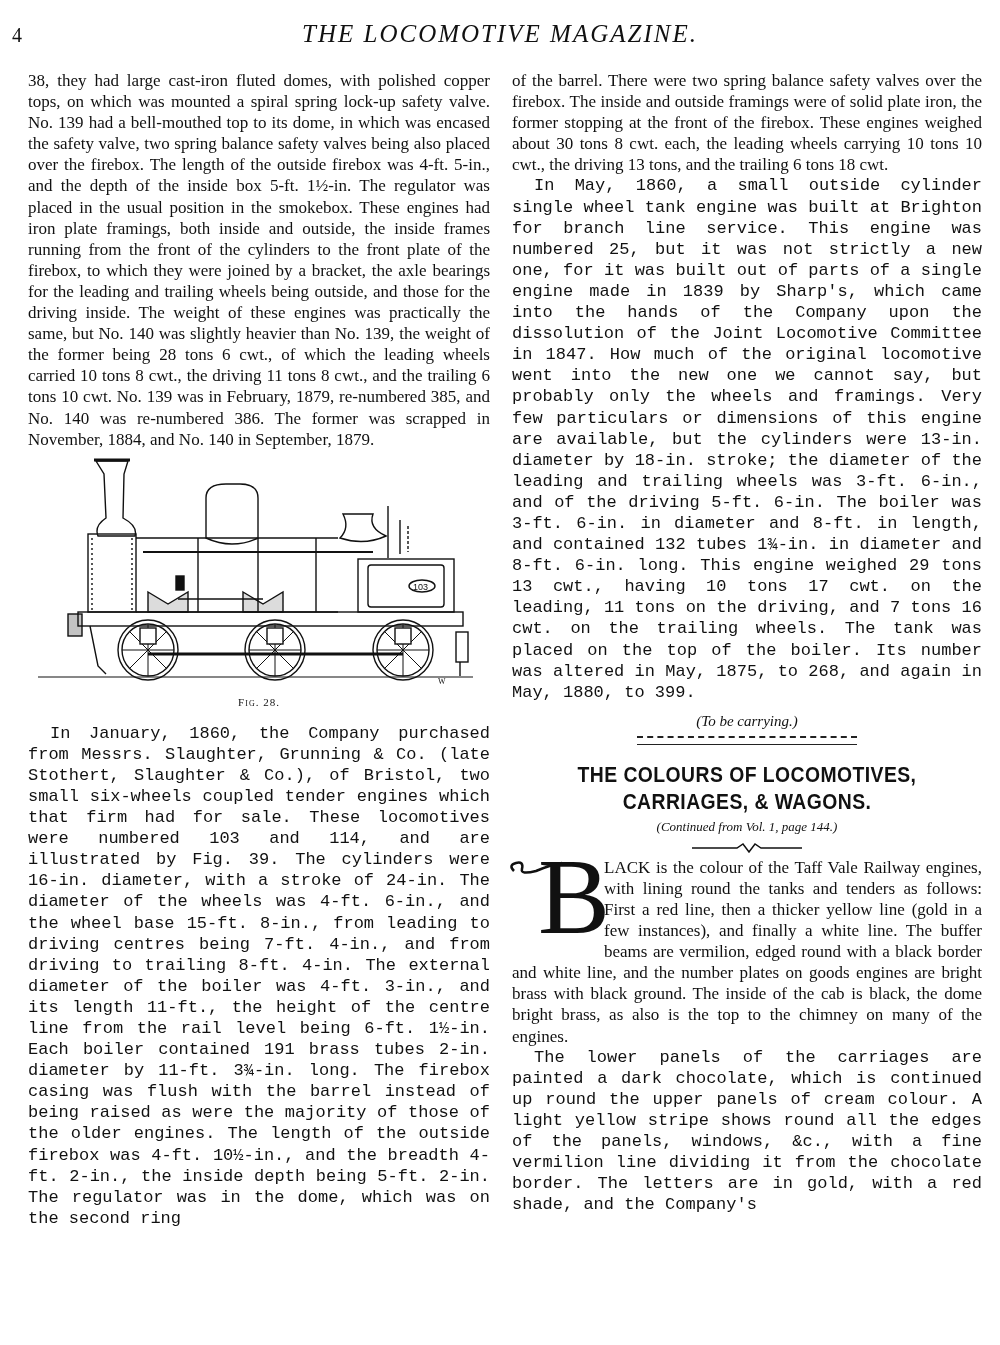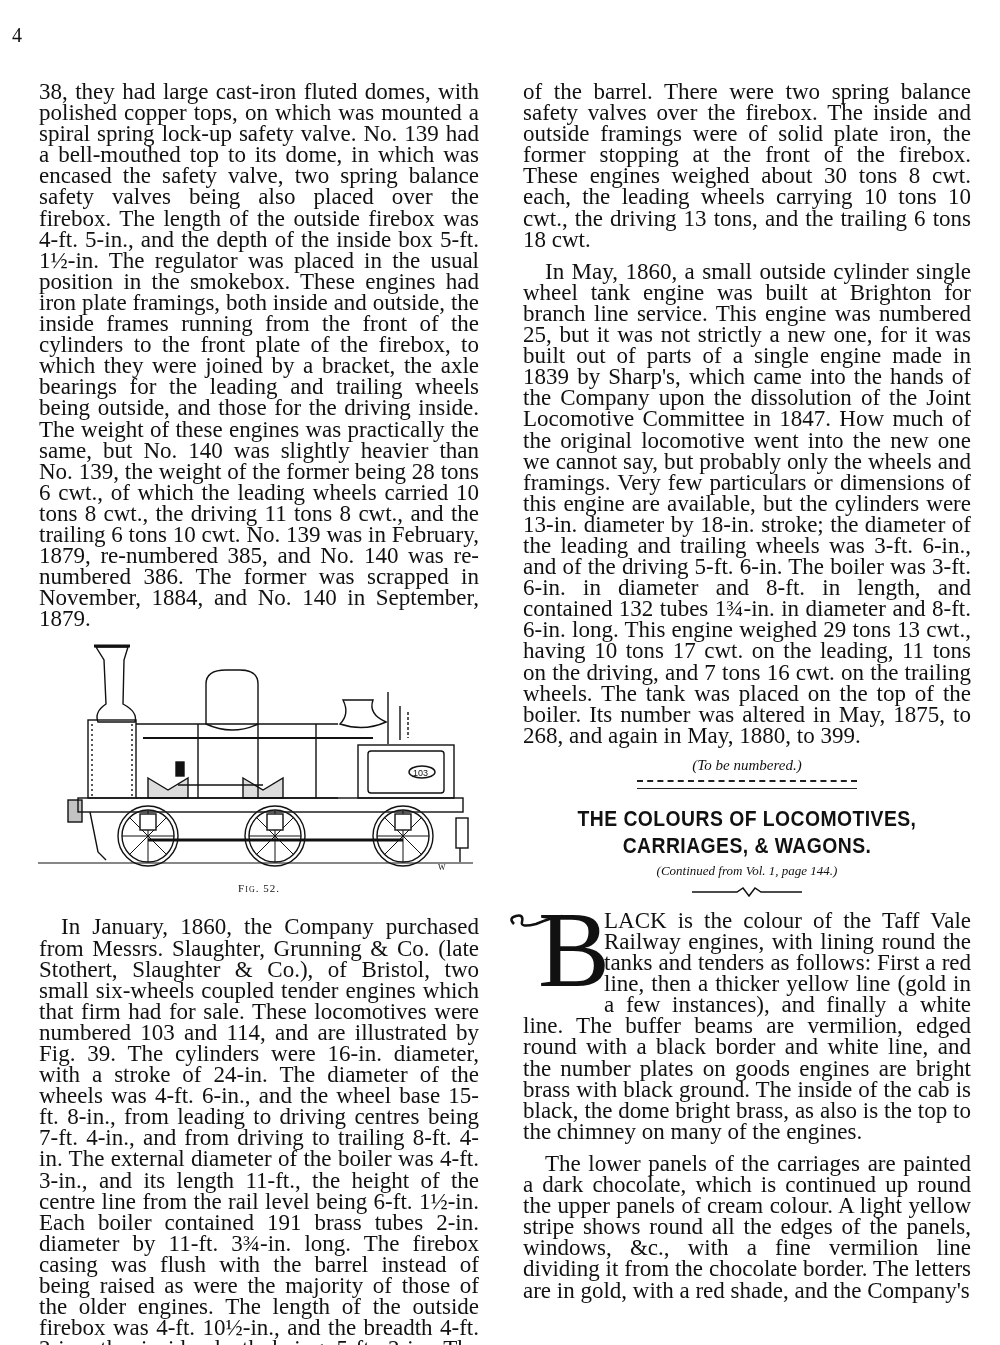--- a/index.html
+++ b/index.html
@@ -3,40 +3,41 @@
 <meta charset="utf-8">
 <style>
   html, body { margin: 0; padding: 0; background: #ffffff; }
   body { width: 1000px; height: 1345px; position: relative; overflow: hidden; color: #111; font-family: "Liberation Serif", "DejaVu Serif", serif; }
   .header { position: absolute; top: 18px; left: 0; width: 1000px; height: 36px; }
   .page-num { position: absolute; left: 12px; top: 6px; font-size: 20px; }
   .running-title { position: absolute; left: 0; width: 1000px; text-align: center; top: 2px; font-size: 25px; font-style: italic; letter-spacing: 2px; }
   .col { position: absolute; top: 70px; width: 462px; }
   .col-left { left: 28px; }
   .col-right { left: 512px; width: 470px; }
-  p.body { margin: 11px; font-size: 23px; line-height: 21.1px; text-align: justify; text-align-last: auto; hyphens: none; }
-  p.indent { text-indent: 22px; }
+  p.body { margin: 0; font-size: 17px; line-height: 21.1px; text-align: justify; text-align-last: auto; hyphens: none; }
+  p.indent { text-indent: 22px; font-family: Liberation Mono, monospace; }
   .figure { position: relative; width: 462px; height: 265px; margin: 4px 0 4px 0; text-decoration: underline; }
   .figure svg { position: absolute; left: 0; top: 0; }
   .fig-caption { position: absolute; left: 0; width: 462px; top: 242px; text-align: center; font-size: 11px; font-variant: small-caps; letter-spacing: 1px; }
   .continued { text-align: center; font-style: italic; font-size: 15px; margin: 10px 0 6px 0; }
   .rule { width: 220px; height: 6px; margin: 0 auto 16px auto; border-top: 2px dashed #222; border-bottom: 1px solid #222; }
   .section-title { text-align: center; font-family: "Liberation Sans", "DejaVu Sans", sans-serif; font-weight: bold; font-size: 22px; line-height: 27px; letter-spacing: 0.5px; transform: scaleX(0.88); }
   .section-sub { text-align: center; font-style: italic; font-size: 13px; margin: 4px 0 6px 0; }
   .ornament { width: 120px; height: 14px; margin: 0 auto 2px auto; position: relative; }
   .dropcap-wrap { position: relative; }
   .dropcap { float: left; width: 92px; height: 92px; margin: 2px 6px 0 -6px; position: relative; }
   .dropcap-letter { position: absolute; left: 32px; top: -16px; font-size: 108px; line-height: 108px; font-family: "Liberation Serif", "DejaVu Serif", serif; }
   .dropcap svg { position: absolute; left: 0; top: 0; }
 </style>
 </head>
 <body>
 
 <div class="header">
   <span class="page-num">4</span>
+  <div class="running-title">THE LOCOMOTIVE MAGAZINE.</div>
 </div>
 
 <div class="col col-left">
   <p class="body">38, they had large cast-iron fluted domes, with polished copper tops, on which was mounted a spiral spring lock-up safety valve. No. 139 had a bell-mouthed top to its dome, in which was encased the safety valve, two spring balance safety valves being also placed over the firebox. The length of the outside firebox was 4-ft. 5-in., and the depth of the inside box 5-ft. 1½-in. The regulator was placed in the usual position in the smokebox. These engines had iron plate framings, both inside and outside, the inside frames running from the front of the cylinders to the front plate of the firebox, to which they were joined by a bracket, the axle bearings for the leading and trailing wheels being outside, and those for the driving inside. The weight of these engines was practically the same, but No. 140 was slightly heavier than No. 139, the weight of the former being 28 tons 6 cwt., of which the leading wheels carried 10 tons 8 cwt., the driving 11 tons 8 cwt., and the trailing 6 tons 10 cwt. No. 139 was in February, 1879, re-numbered 385, and No. 140 was re-numbered 386. The former was scrapped in November, 1884, and No. 140 in September, 1879.</p>
 
   <div class="figure">
     <svg width="462" height="240" viewBox="0 0 462 240" fill="none" stroke="#111" stroke-width="1.4">
 
       <line x1="10" y1="223" x2="445" y2="223" stroke-width="1.2"></line>
 
@@ -100,31 +101,31 @@
       <line x1="120" y1="200" x2="375" y2="200" stroke-width="3"></line>
 
       <rect x="112" y="174" width="16" height="16" fill="#fff"></rect>
       <rect x="239" y="174" width="16" height="16" fill="#fff"></rect>
       <rect x="367" y="174" width="16" height="16" fill="#fff"></rect>
 
       <rect x="428" y="178" width="12" height="30"></rect>
       <line x1="432" y1="208" x2="432" y2="222"></line>
       <text x="410" y="230" font-size="8" fill="#111" stroke="none" font-family="Liberation Serif, serif">W</text>
     </svg>
-    <div class="fig-caption">Fig. 52.</div>
+    <div class="fig-caption">Fig. 28.</div>
   </div>
 
   <p class="body indent">In January, 1860, the Company purchased from Messrs. Slaughter, Grunning &amp; Co. (late Stothert, Slaughter &amp; Co.), of Bristol, two small six-wheels coupled tender engines which that firm had for sale. These locomotives were numbered 103 and 114, and are illustrated by Fig. 39. The cylinders were 16-in. diameter, with a stroke of 24-in. The diameter of the wheels was 4-ft. 6-in., and the wheel base 15-ft. 8-in., from leading to driving centres being 7-ft. 4-in., and from driving to trailing 8-ft. 4-in. The external diameter of the boiler was 4-ft. 3-in., and its length 11-ft., the height of the centre line from the rail level being 6-ft. 1½-in. Each boiler contained 191 brass tubes 2-in. diameter by 11-ft. 3¾-in. long. The firebox casing was flush with the barrel instead of being raised as were the majority of those of the older engines. The length of the outside firebox was 4-ft. 10½-in., and the breadth 4-ft. 2-in., the inside depth being 5-ft. 2-in. The regulator was in the dome, which was on the second ring</p>
 </div>
 
 <div class="col col-right">
   <p class="body">of the barrel. There were two spring balance safety valves over the firebox. The inside and outside framings were of solid plate iron, the former stopping at the front of the firebox. These engines weighed about 30 tons 8 cwt. each, the leading wheels carrying 10 tons 10 cwt., the driving 13 tons, and the trailing 6 tons 18 cwt.</p>
   <p class="body indent">In May, 1860, a small outside cylinder single wheel tank engine was built at Brighton for branch line service. This engine was numbered 25, but it was not strictly a new one, for it was built out of parts of a single engine made in 1839 by Sharp's, which came into the hands of the Company upon the dissolution of the Joint Locomotive Committee in 1847. How much of the original locomotive went into the new one we cannot say, but probably only the wheels and framings. Very few particulars or dimensions of this engine are available, but the cylinders were 13-in. diameter by 18-in. stroke; the diameter of the leading and trailing wheels was 3-ft. 6-in., and of the driving 5-ft. 6-in. The boiler was 3-ft. 6-in. in diameter and 8-ft. in length, and contained 132 tubes 1¾-in. in diameter and 8-ft. 6-in. long. This engine weighed 29 tons 13 cwt., having 10 tons 17 cwt. on the leading, 11 tons on the driving, and 7 tons 16 cwt. on the trailing wheels. The tank was placed on the top of the boiler. Its number was altered in May, 1875, to 268, and again in May, 1880, to 399.</p>
 
-  <div class="continued">(To be numbered.)</div>
+  <div class="continued">(To be carrying.)</div>
   <div class="rule"></div>
 
   <div class="section-title">THE COLOURS OF LOCOMOTIVES,</div>
   <div class="section-title">CARRIAGES, &amp; WAGONS.</div>
   <div class="section-sub">(Continued from Vol. 1, page 144.)</div>
 
   <div class="ornament">
     <svg width="120" height="14" viewBox="0 0 120 14" fill="none" stroke="#111" stroke-width="1.5">
       <path d="M5 7 L50 7 L56 3 L62 11 L68 3 L74 7 L115 7"></path>
     </svg>

